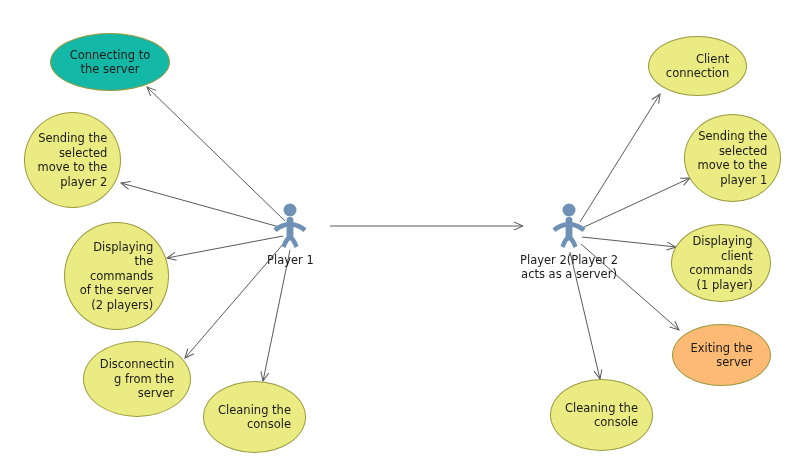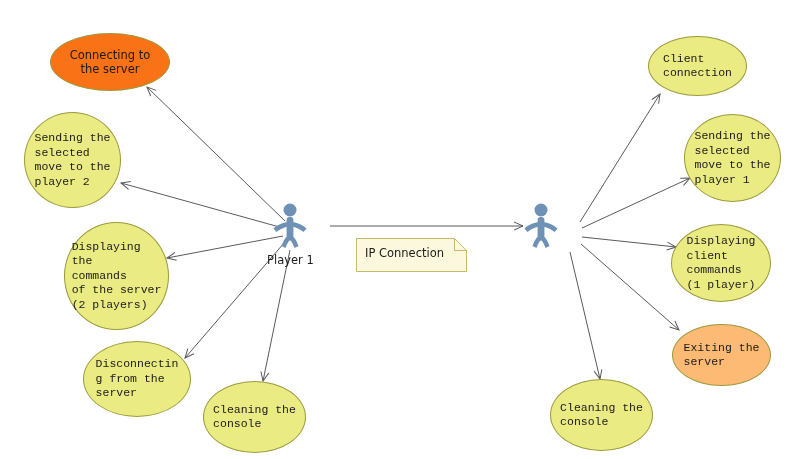--- a/index.html
+++ b/index.html
@@ -35,21 +35,21 @@
     z-index: 5;
   }
   .uc-label {
     font-size: 11.5px;
     line-height: 14.5px;
     color: #1a1a1a;
     white-space: pre-line;
     padding: 0 6px;
   }
   .uc-label.center { text-align: center; }
-  .uc-label.left   { text-align: left; font-family: Liberation Mono, monospace; }
+  .uc-label.left   { text-align: right; }
 
   .actor {
     position: absolute;
     z-index: 6;
     display: flex;
     flex-direction: column;
     align-items: center;
   }
   .actor-figure { display: block; }
   .actor-name {
@@ -96,21 +96,21 @@
         <line x1="330" y1="226" x2="523" y2="226" stroke="#5a5a5a" stroke-width="1" marker-end="url(#openArrow)"></line>
         <line x1="580" y1="222" x2="660" y2="94" stroke="#5a5a5a" stroke-width="1" marker-end="url(#openArrow)"></line>
         <line x1="582" y1="228" x2="690" y2="178" stroke="#5a5a5a" stroke-width="1" marker-end="url(#openArrow)"></line>
         <line x1="582" y1="237" x2="676" y2="247" stroke="#5a5a5a" stroke-width="1" marker-end="url(#openArrow)"></line>
         <line x1="581" y1="244" x2="679" y2="330" stroke="#5a5a5a" stroke-width="1" marker-end="url(#openArrow)"></line>
         <line x1="570" y1="252" x2="600" y2="379" stroke="#5a5a5a" stroke-width="1" marker-end="url(#openArrow)"></line>
       </g>
   </svg>
 
   <div id="usecases-layer">
-      <div class="usecase" style="left: 50px; top: 33px; width: 120px; height: 58px; background: #f97316; border-color: rgb(154, 154, 60);">
+      <div class="usecase" style="left: 50px; top: 33px; width: 120px; height: 58px; background: #14b8a6; border-color: rgb(154, 154, 60);">
         <span class="uc-label center">Connecting to
 the server</span>
       </div>
       <div class="usecase" style="left: 24px; top: 112px; width: 97px; height: 96px; background: rgb(235, 235, 132); border-color: rgb(154, 154, 60);">
         <span class="uc-label left">Sending the
 selected
 move to the
 player 2</span>
       </div>
       <div class="usecase" style="left: 64px; top: 222px; width: 105px; height: 108px; background: rgb(235, 235, 132); border-color: rgb(154, 154, 60);">
@@ -165,24 +165,19 @@
         </svg>
         <div class="actor-name">Player 1</div>
       </div>
       <div class="actor" style="left: 520px; top: 202px;">
         <svg class="actor-figure" width="42" height="50" viewBox="0 0 42 50" xmlns="http://www.w3.org/2000/svg">
           <circle cx="21" cy="8" r="6.5" fill="#6e91b5"></circle>
           <rect x="17.6" y="15" width="6.8" height="22" rx="3" fill="#6e91b5"></rect>
           <path d="M 21 20 C 14 20 8 23 4.5 26.5 L 7.5 30 C 11 27 16 24.5 21 24.5 C 26 24.5 31 27 34.5 30 L 37.5 26.5 C 34 23 28 20 21 20 Z" fill="#6e91b5"></path>
           <path d="M 21 33 C 18 33 15 37 12.5 44 L 16.5 46 C 18.3 41 20 38.5 21 38.5 C 22 38.5 23.7 41 25.5 46 L 29.5 44 C 27 37 24 33 21 33 Z" fill="#6e91b5"></path>
         </svg>
+        <div class="actor-name">Player 2(Player 2
+acts as a server)</div>
       </div>
     </div>
 
-  <div class="note" id="note-el" style="left: 356px; top: 238px;">
-    <svg width="120" height="40" viewBox="0 0 120 40" xmlns="http://www.w3.org/2000/svg">
-      <path d="M 0.5,0.5 L 98.5,0.5 L 110.5,12.5 L 110.5,33.5 L 0.5,33.5 Z" fill="#fbf8dd" stroke="#c5b96a" stroke-width="1"></path>
-      <path d="M 98.5,0.5 L 98.5,12.5 L 110.5,12.5" fill="none" stroke="#c5b96a" stroke-width="1"></path>
-    </svg>
-    <div class="note-text">IP Connection</div>
-  </div>
 
 </div>
 
 </body></html>

